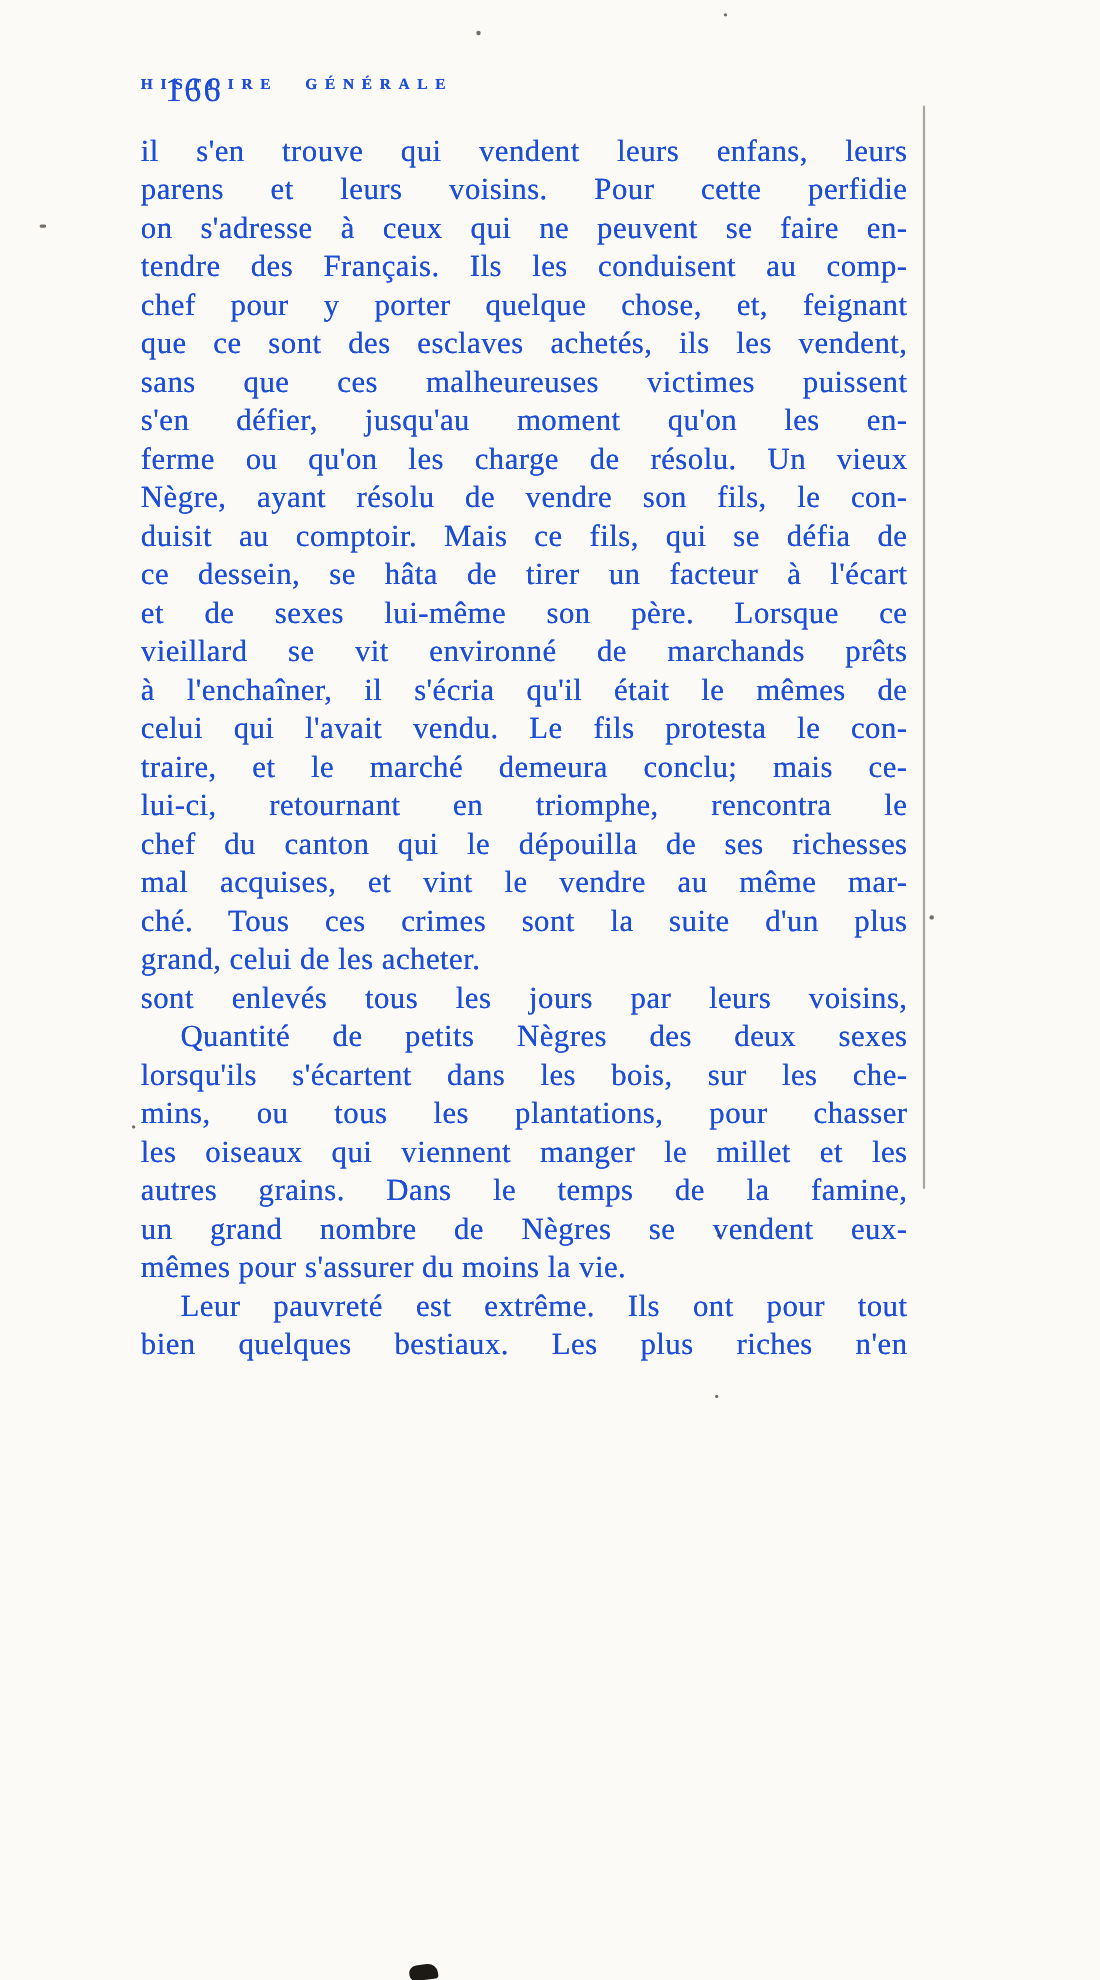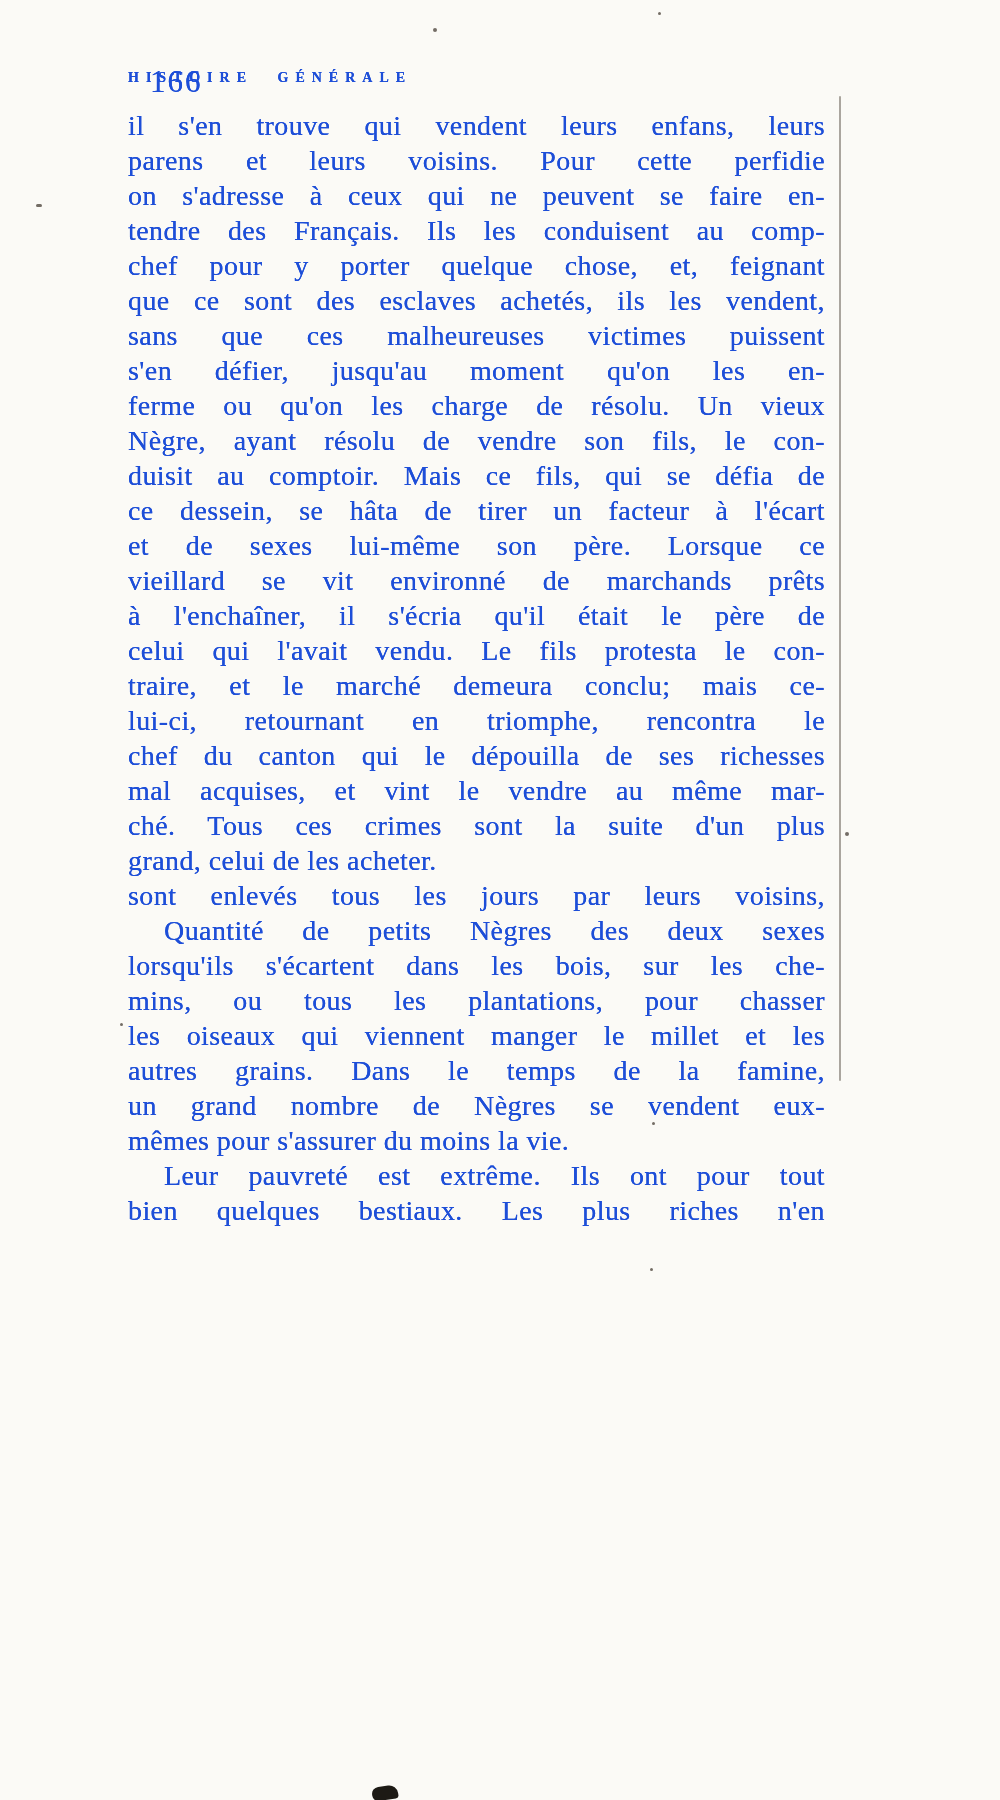--- a/index.html
+++ b/index.html
@@ -42,21 +42,21 @@
     text-align: left;
     font-size: 14px;
     font-weight: 700;
     letter-spacing: 7px;
     word-spacing: 14px;
     text-shadow: 0 0 0.4px currentColor;
   }
   
   .text-block {
     position: absolute;
-    top: 108px;
+    top: 120px;
     left: 128px;
     width: 697px;
     font-size: 28px;
     line-height: 35px;
     letter-spacing: 0.015em;
     text-shadow: 0 0 0.45px currentColor;
   }
   .paragraph { margin: 0; }
   .line {
     text-align: justify;
@@ -122,21 +122,21 @@
         <div class="line">chef pour y porter quelque chose, et, feignant</div>
         <div class="line">que ce sont des esclaves achetés, ils les vendent,</div>
         <div class="line">sans que ces malheureuses victimes puissent</div>
         <div class="line">s'en défier, jusqu'au moment qu'on les en-</div>
         <div class="line">ferme ou qu'on les charge de résolu. Un vieux</div>
         <div class="line">Nègre, ayant résolu de vendre son fils, le con-</div>
         <div class="line">duisit au comptoir. Mais ce fils, qui se défia de</div>
         <div class="line">ce dessein, se hâta de tirer un facteur à l'écart</div>
         <div class="line">et de sexes lui-même son père. Lorsque ce</div>
         <div class="line">vieillard se vit environné de marchands prêts</div>
-        <div class="line">à l'enchaîner, il s'écria qu'il était le père de</div>
+        <div class="line">à l'enchaîner, il s'écria qu'il était le mêmes de</div>
         <div class="line">celui qui l'avait vendu. Le fils protesta le con-</div>
         <div class="line">traire, et le marché demeura conclu; mais ce-</div>
         <div class="line">lui-ci, retournant en triomphe, rencontra le</div>
         <div class="line">chef du canton qui le dépouilla de ses richesses</div>
         <div class="line">mal acquises, et vint le vendre au même mar-</div>
         <div class="line">ché. Tous ces crimes sont la suite d'un plus</div>
         <div class="line last">grand, celui de les acheter.</div>
       </div>
       <div class="paragraph">
         <div class="line">sont enlevés tous les jours par leurs voisins,</div>

